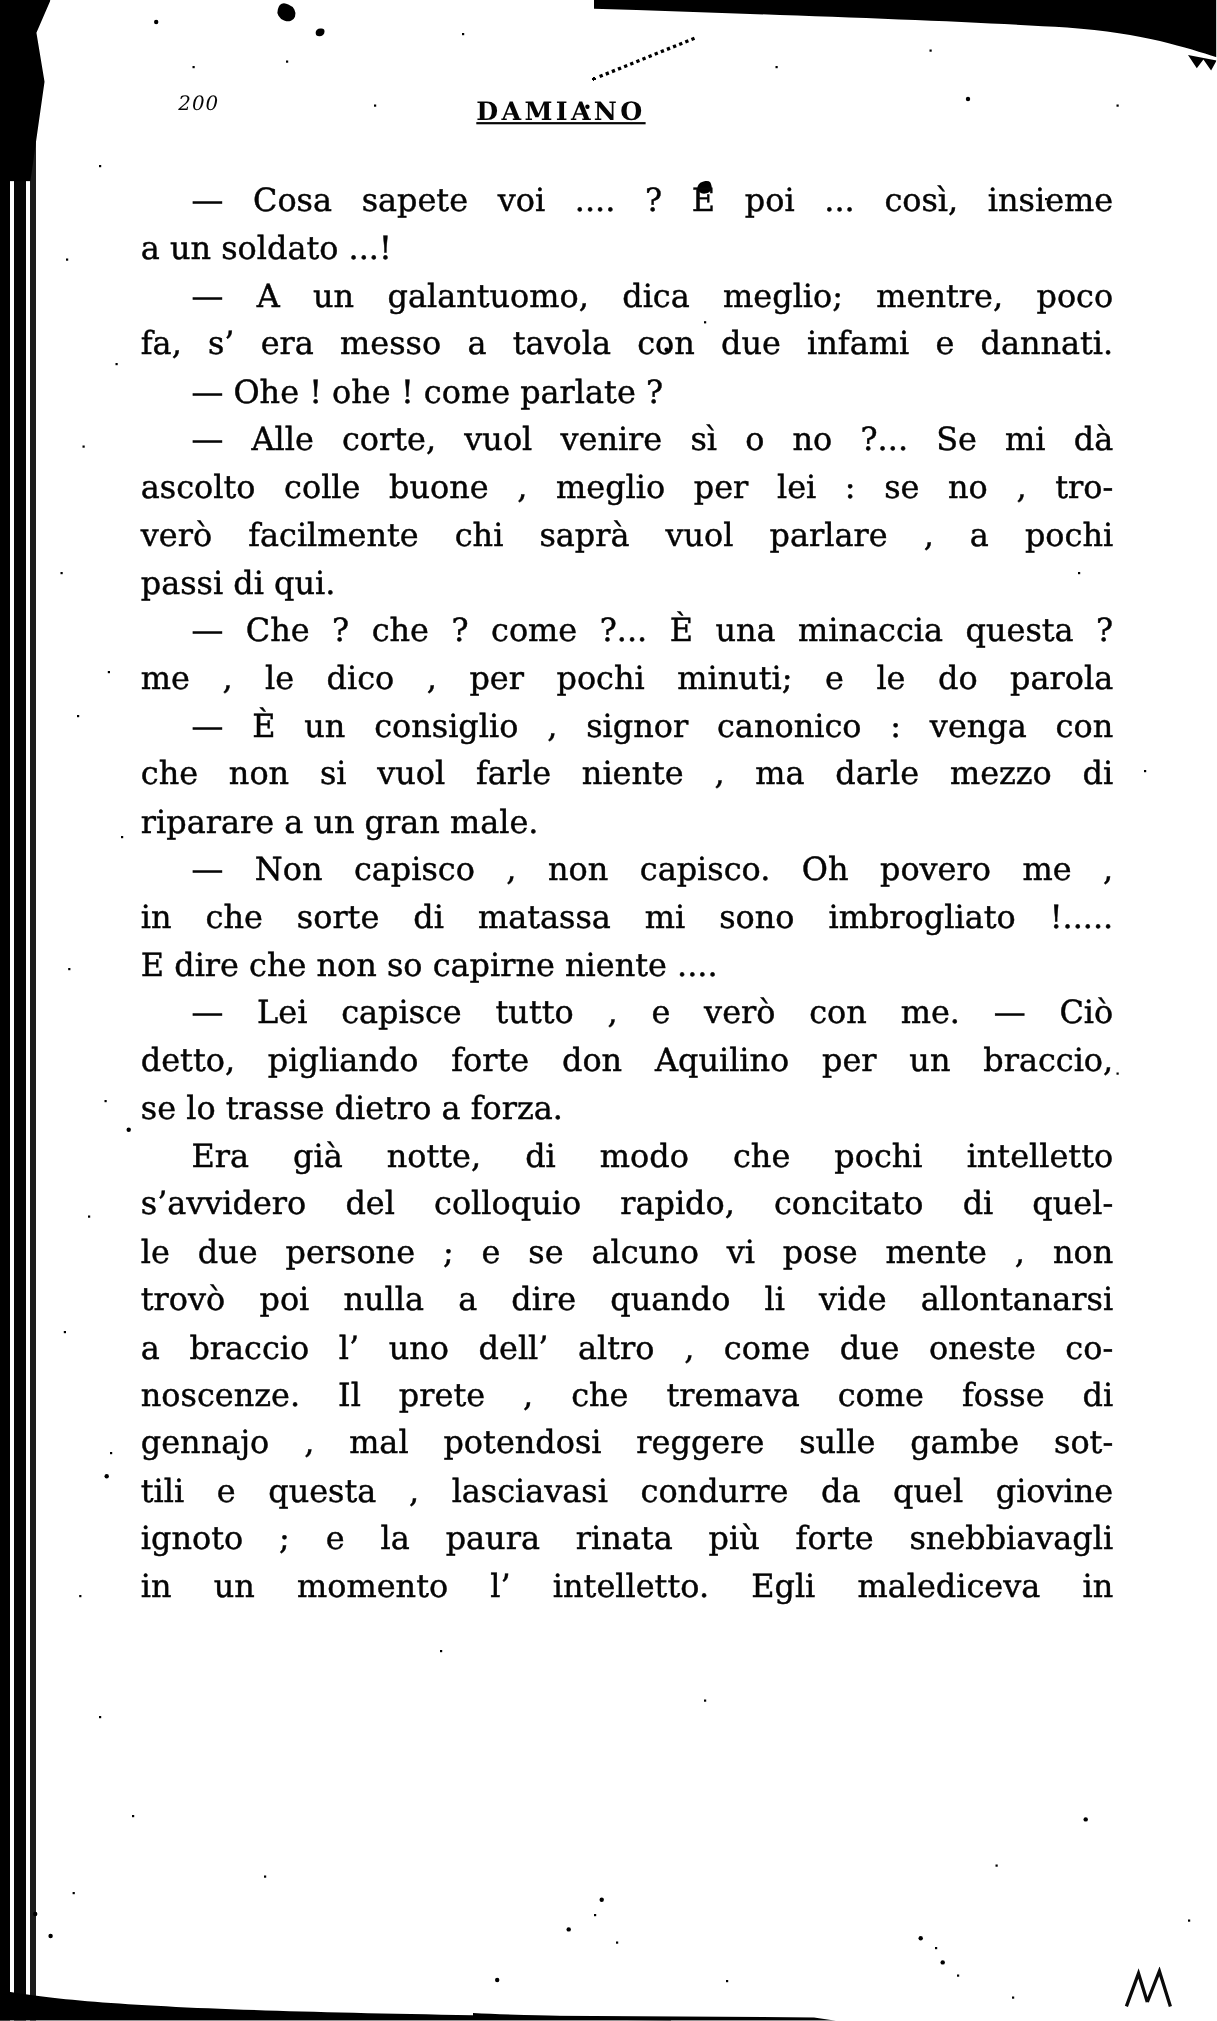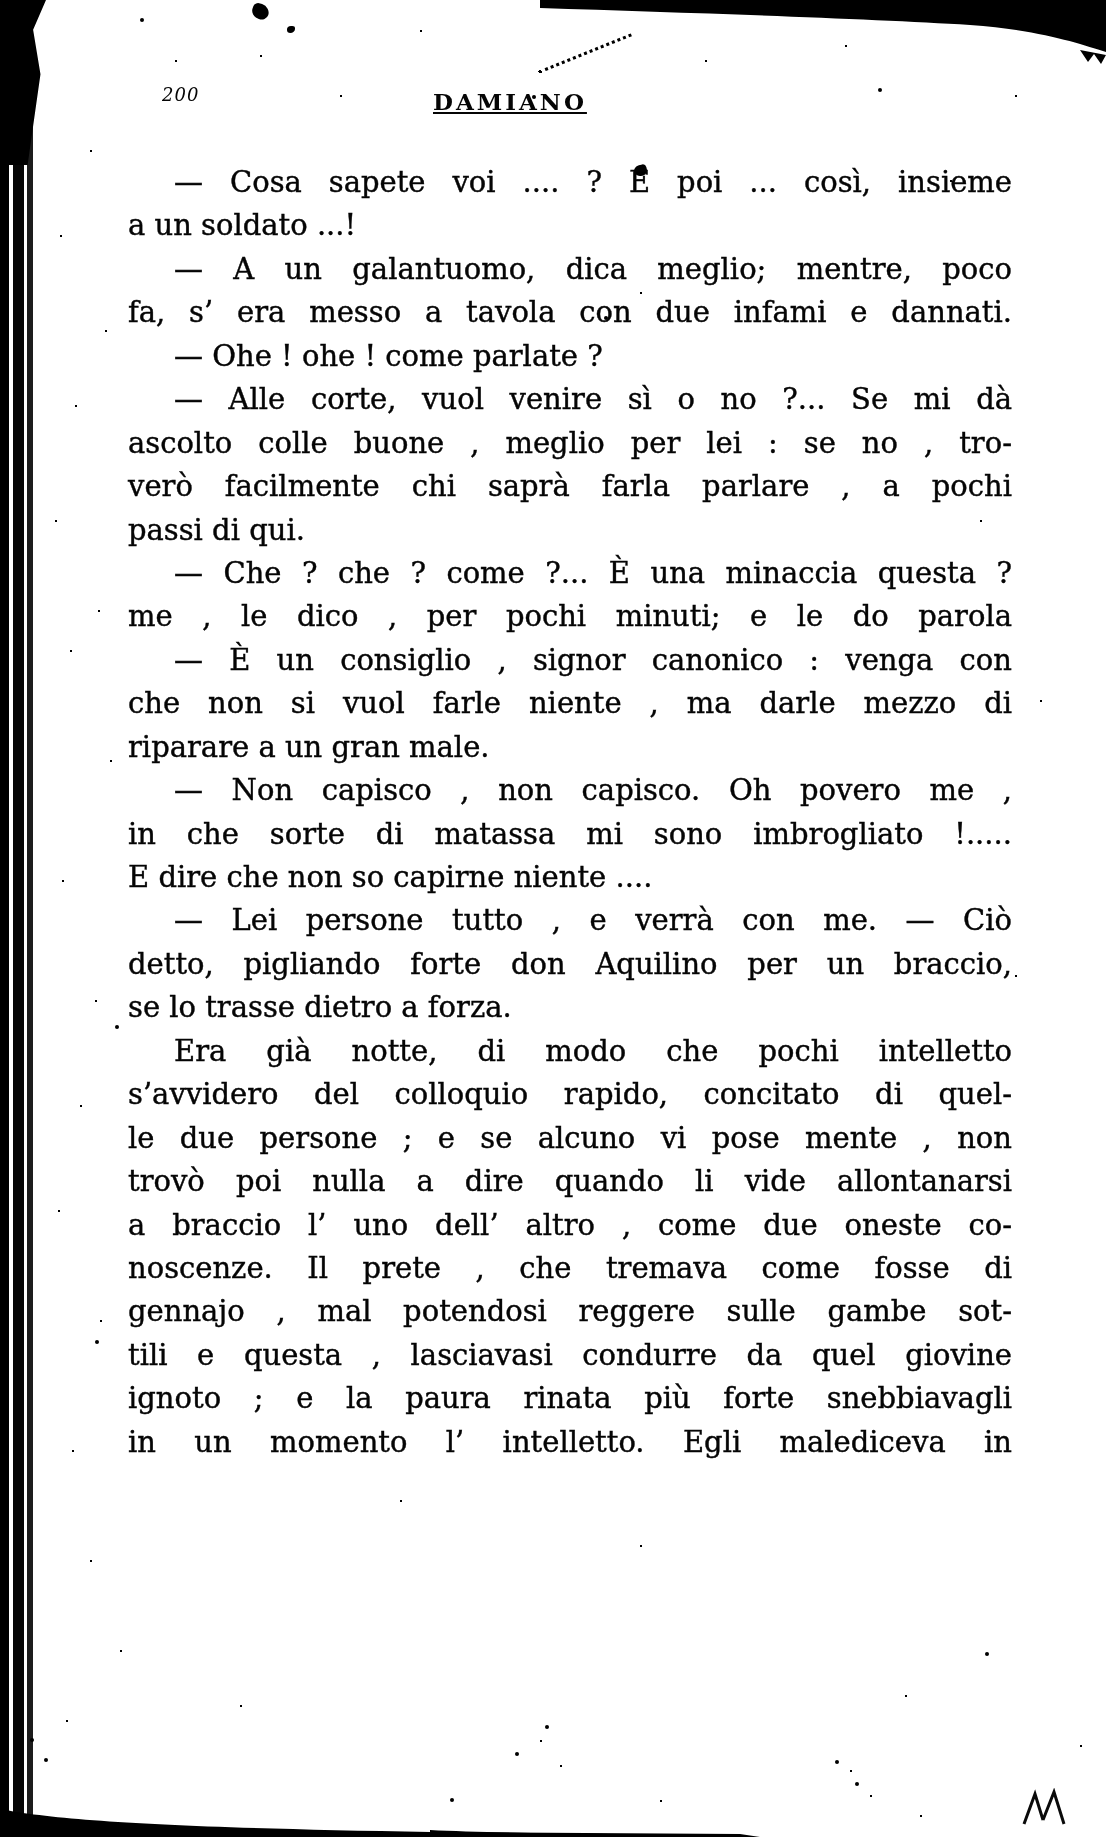--- a/index.html
+++ b/index.html
@@ -108,31 +108,31 @@
   </div>
 
   <div class="text-block">
     <div class="line indent">— Cosa sapete voi .... ? E poi ... così, insieme</div>
     <div class="line short">a un soldato ...!</div>
     <div class="line indent">— A un galantuomo, dica meglio; mentre, poco</div>
     <div class="line">fa, s’ era messo a tavola con due infami e dannati.</div>
     <div class="line indent short">— Ohe ! ohe ! come parlate ?</div>
     <div class="line indent">— Alle corte, vuol venire sì o no ?... Se mi dà</div>
     <div class="line">ascolto colle buone , meglio per lei : se no , tro-</div>
-    <div class="line">verò facilmente chi saprà farla parlare , a pochi</div>
+    <div class="line">verò facilmente chi saprà vuol parlare , a pochi</div>
     <div class="line short">passi di qui.</div>
     <div class="line indent">— Che ? che ? come ?... È una minaccia questa ?</div>
     <div class="line">me , le dico , per pochi minuti; e le do parola</div>
     <div class="line indent">— È un consiglio , signor canonico : venga con</div>
     <div class="line">che non si vuol farle niente , ma darle mezzo di</div>
     <div class="line short">riparare a un gran male.</div>
     <div class="line indent">— Non capisco , non capisco. Oh povero me ,</div>
     <div class="line">in che sorte di matassa mi sono imbrogliato !.....</div>
     <div class="line short">E dire che non so capirne niente ....</div>
-    <div class="line indent">— Lei persone tutto , e verrà con me. — Ciò</div>
+    <div class="line indent">— Lei capisce tutto , e verò con me. — Ciò</div>
     <div class="line">detto, pigliando forte don Aquilino per un braccio,</div>
     <div class="line short">se lo trasse dietro a forza.</div>
     <div class="line indent">Era già notte, di modo che pochi intelletto</div>
     <div class="line">s’avvidero del colloquio rapido, concitato di quel-</div>
     <div class="line">le due persone ; e se alcuno vi pose mente , non</div>
     <div class="line">trovò poi nulla a dire quando li vide allontanarsi</div>
     <div class="line">a braccio l’ uno dell’ altro , come due oneste co-</div>
     <div class="line">noscenze. Il prete , che tremava come fosse di</div>
     <div class="line">gennajo , mal potendosi reggere sulle gambe sot-</div>
     <div class="line">tili e questa , lasciavasi condurre da quel giovine</div>

